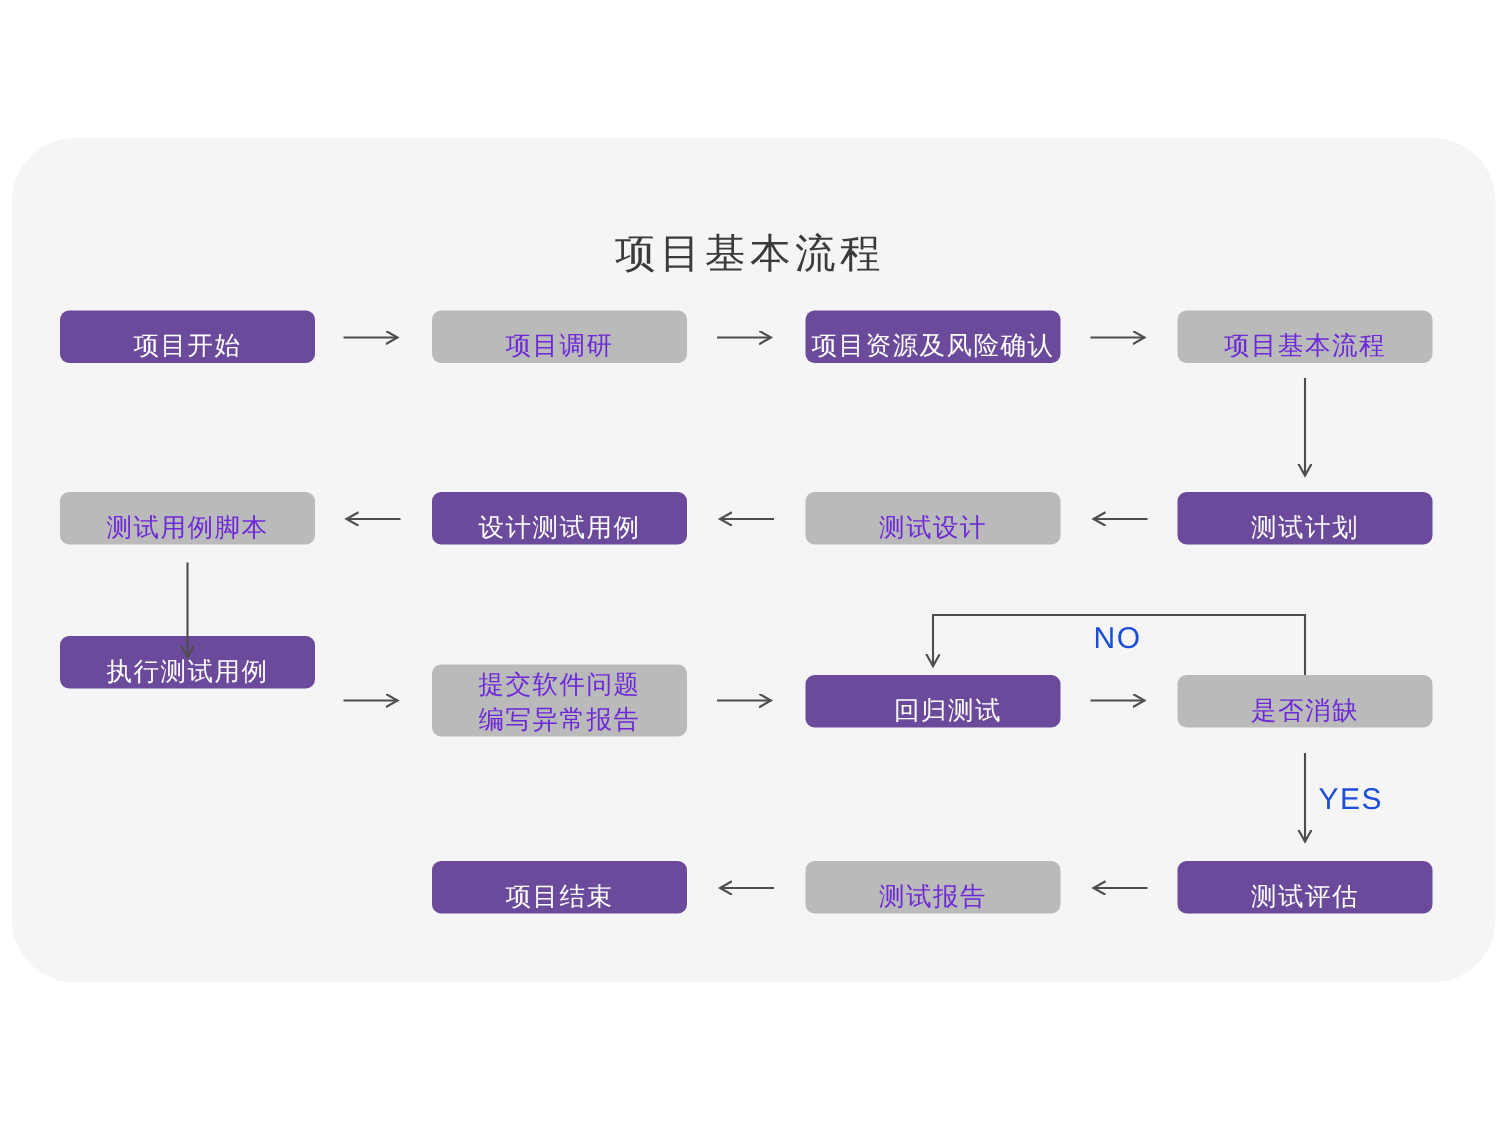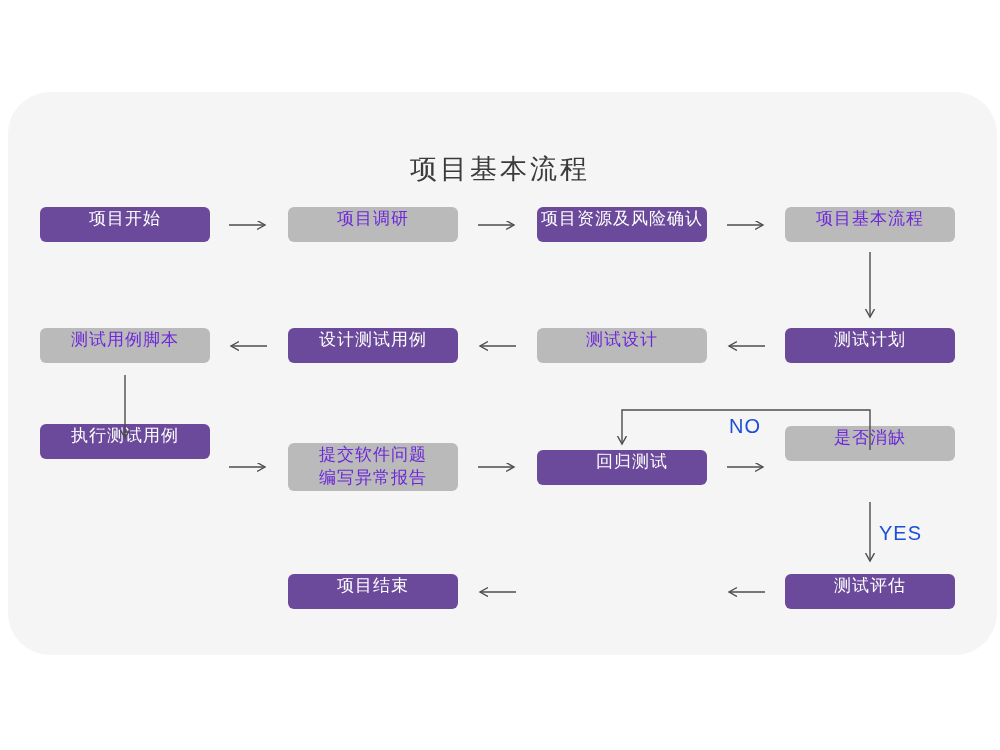--- a/index.html
+++ b/index.html
@@ -35,21 +35,21 @@
     font-weight: 500;
     letter-spacing: 3px;
     color: #3b3b3b;
   }
   .node {
     position: absolute;
     width: 170px;
     height: 35px;
     border-radius: 6px;
     display: flex;
-    align-items: flex-start;
+    align-items: flex-end;
     justify-content: center;
     box-sizing: border-box;
   }
   .node span {
     white-space: pre-line;
     text-align: center;
     font-size: 17px;
     line-height: 23px;
     letter-spacing: 1px;
   }
@@ -121,26 +121,29 @@
   <div class="node purple" style="left:40px;  top:424px;">
     <span>执行测试用例</span>
   </div>
   <div class="node gray tall" style="left:288px; top:443px;">
     <span>提交软件问题
 编写异常报告</span>
   </div>
   <div class="node purple" style="left:537px; top:450px;padding-left:20px;">
     <span>回归测试</span>
   </div>
-  <div class="node gray" style="left:785px; top:426px;">
+  <div class="node gray" style="left:785px; top:450px;">
     <span>是否消缺</span>
   </div>
 
   <div class="node purple" style="left:785px; top:574px;">
     <span>测试评估</span>
+  </div>
+  <div class="node gray" style="left:537px; top:574px;">
+    <span>测试报告</span>
   </div>
   <div class="node purple" style="left:288px; top:574px;">
     <span>项目结束</span>
   </div>
 
   <div class="edge-label" id="label-no">NO</div>
   <div class="edge-label" id="label-yes">YES</div>
 
   <svg class="arrows" viewBox="0 0 1000 750">
     <defs>

